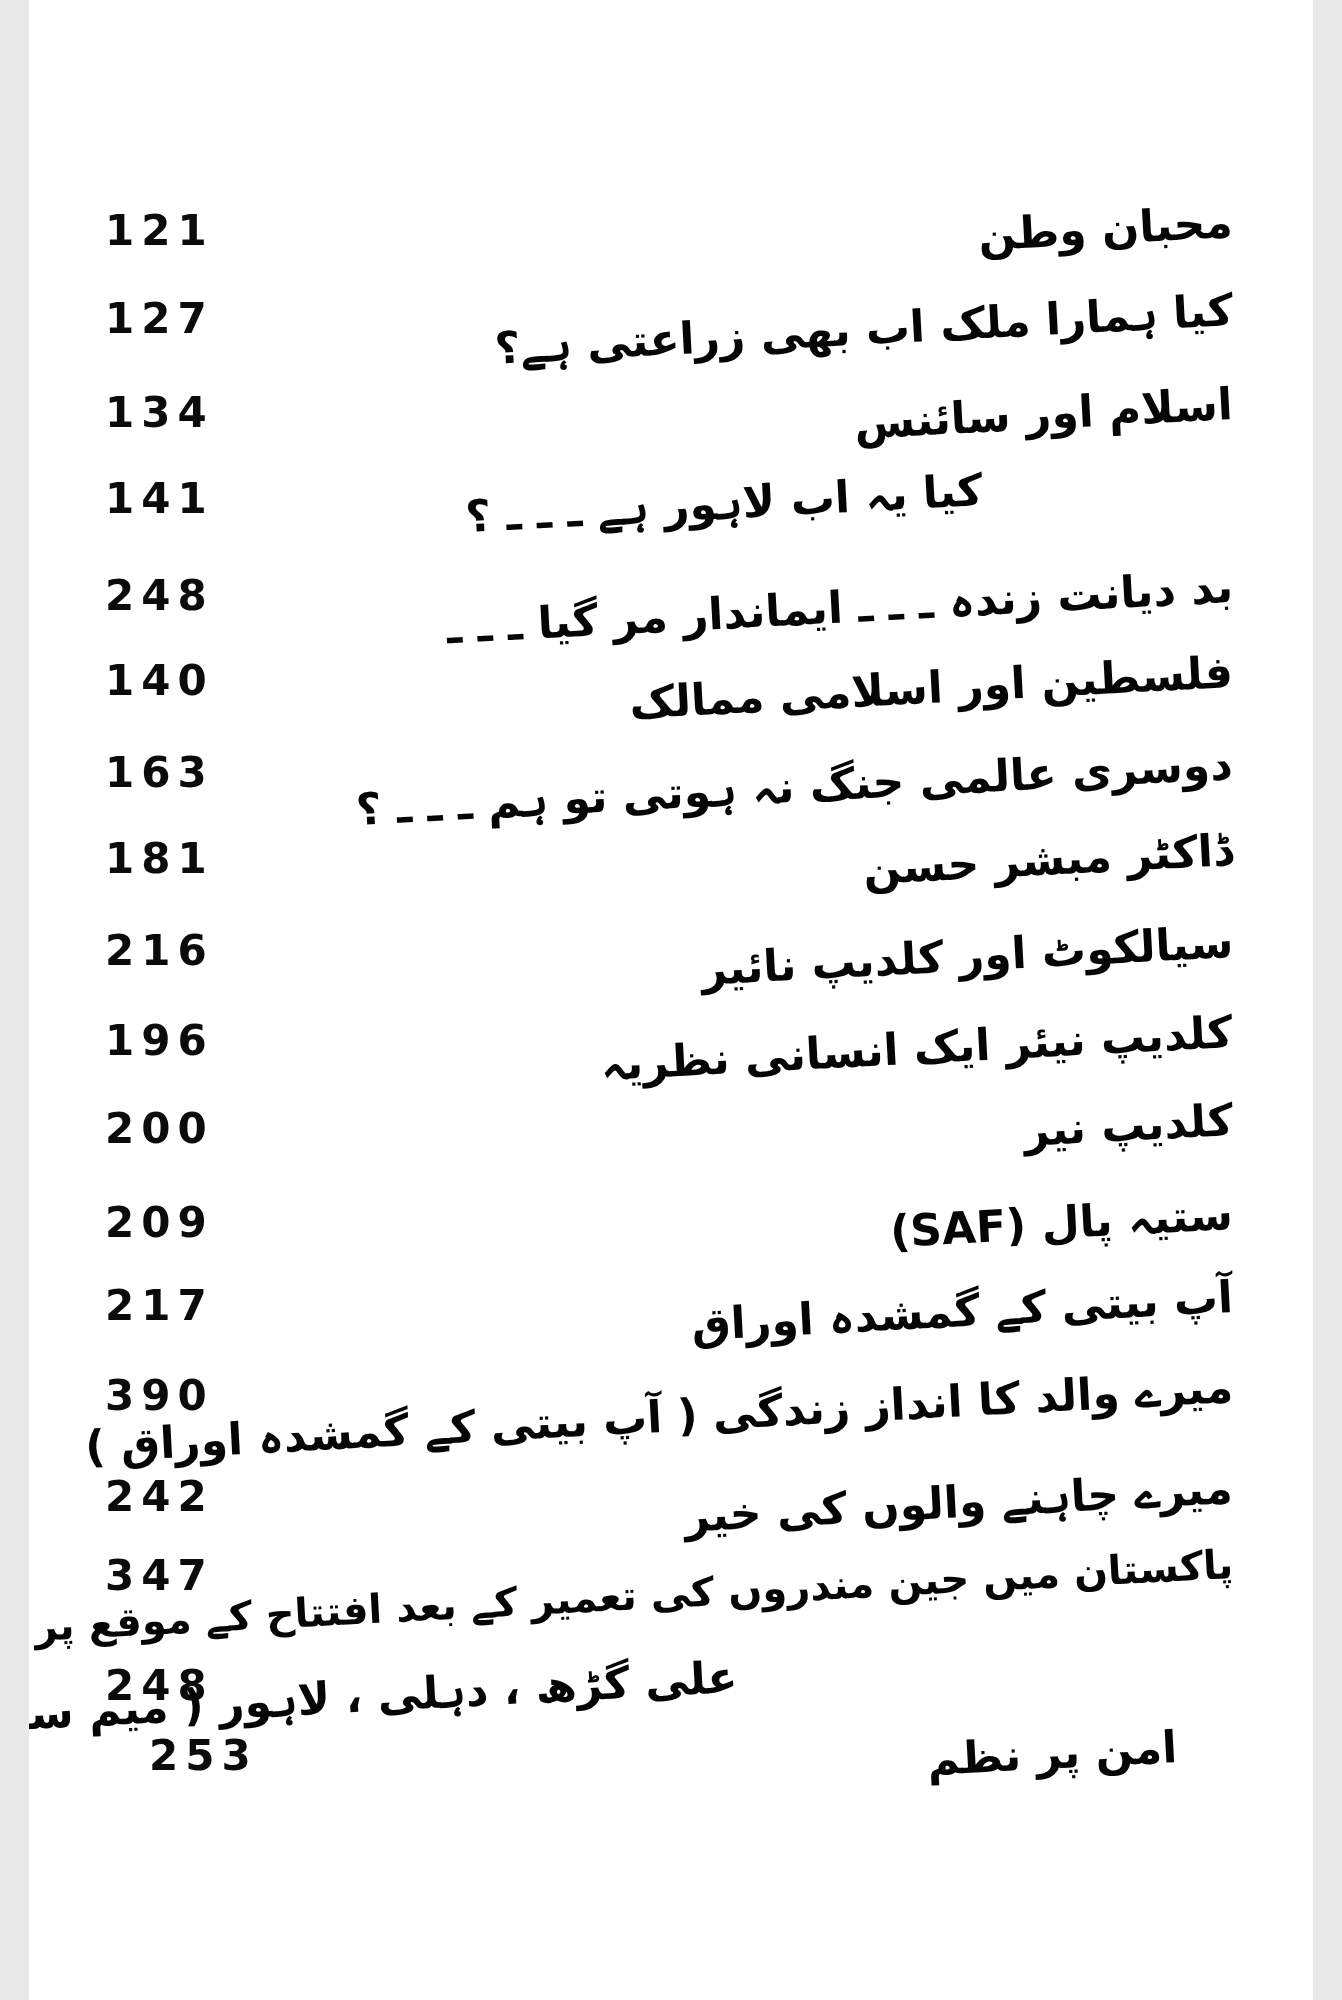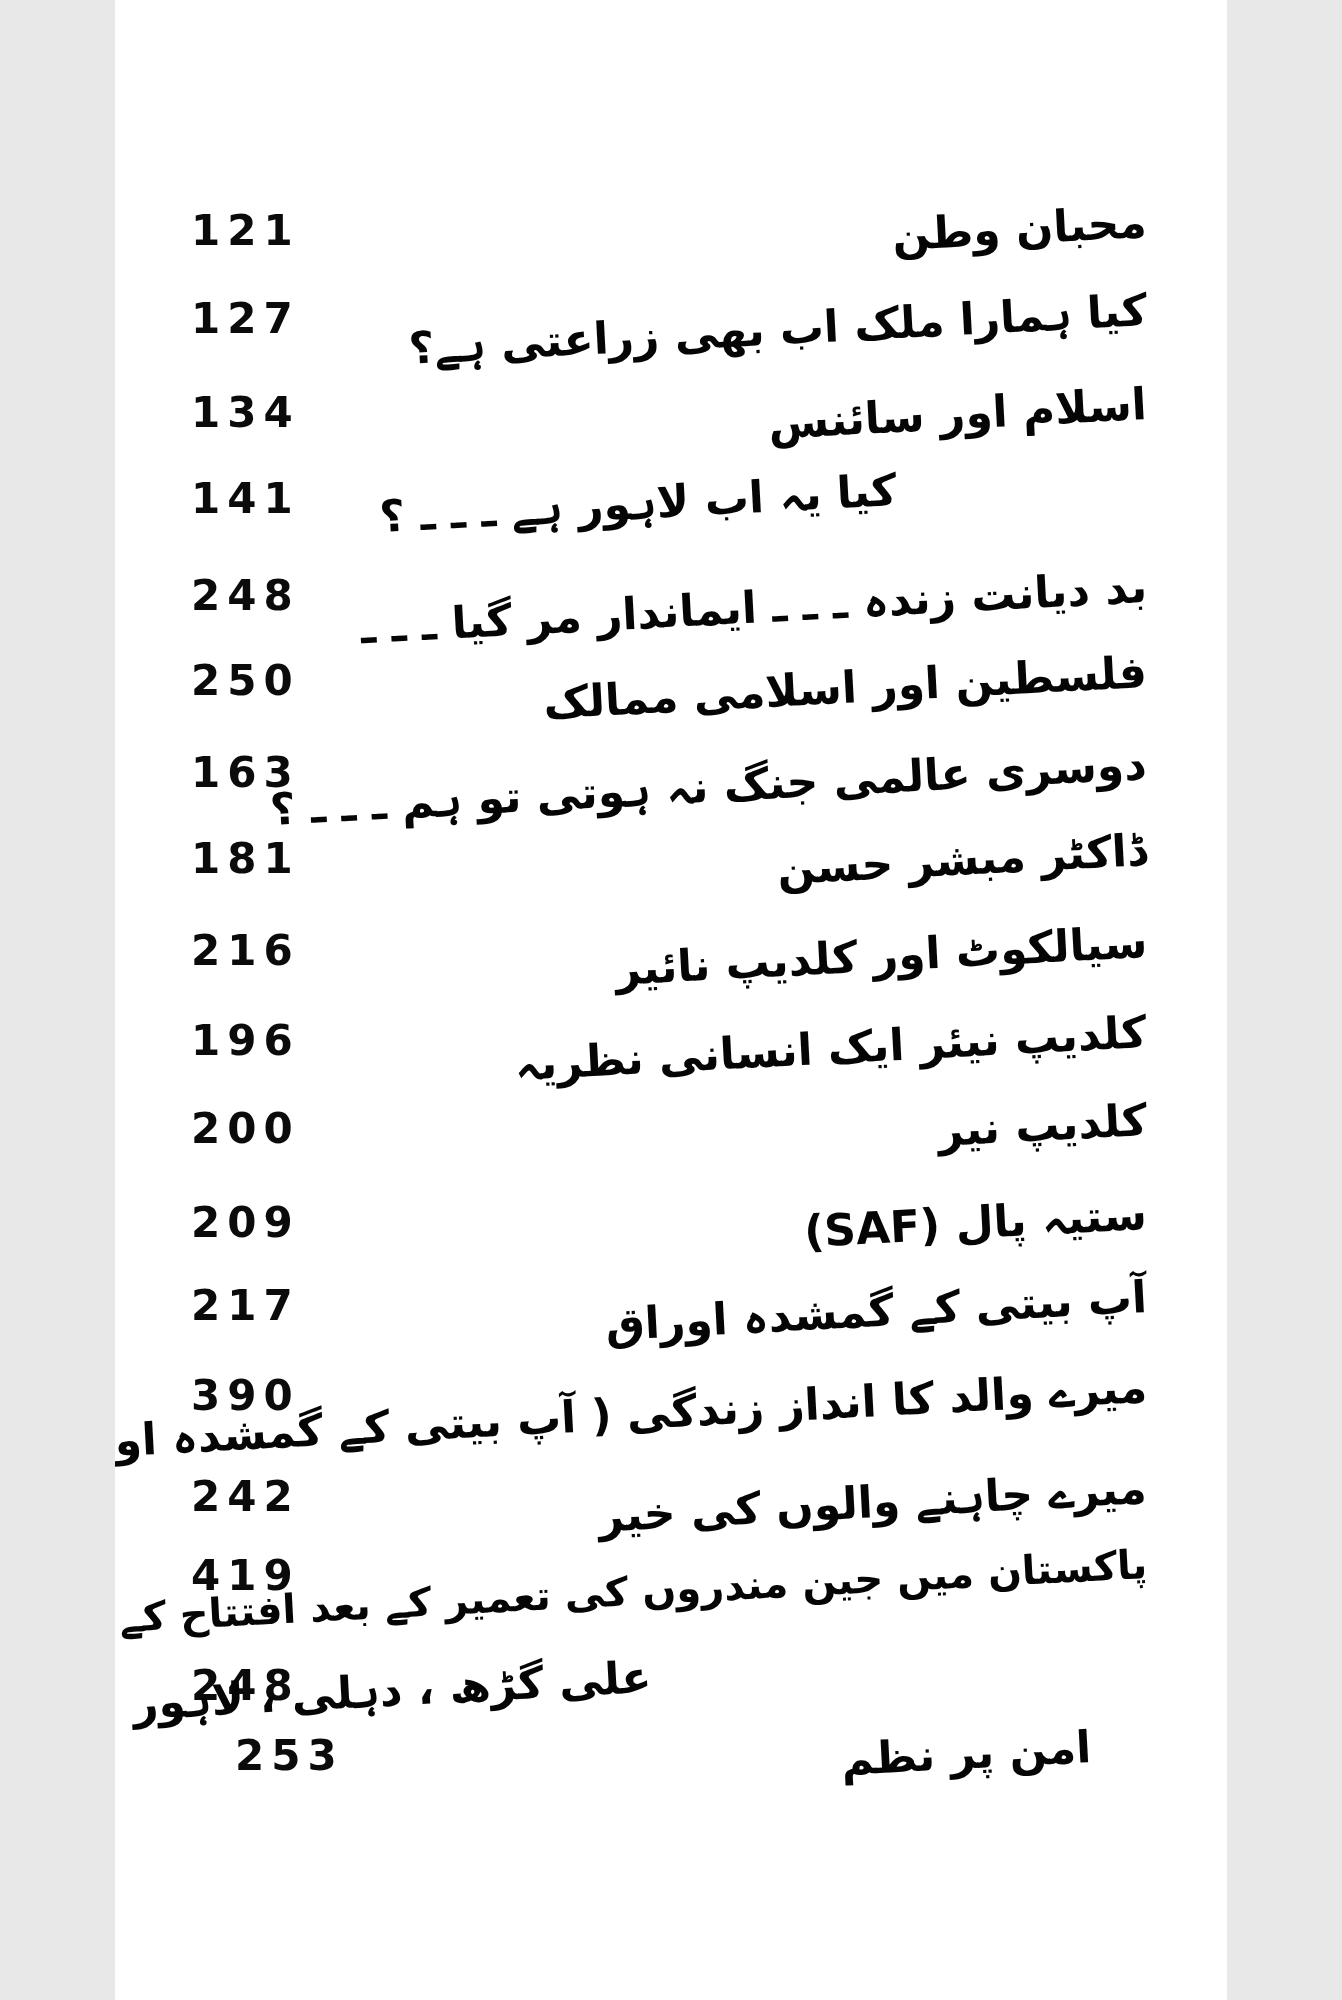--- a/index.html
+++ b/index.html
@@ -2,27 +2,26 @@
 <html><head>
 <meta charset="utf-8">
 <style>
   html, body {
     margin: 0;
     padding: 0;
     background: #e8e8e8;
   }
   .page {
     position: relative;
-    width: 1092px;
+    width: 1284px;
     height: 2000px;
     margin: 0 auto;
     background: #ffffff;
     overflow: hidden;
     font-family: "DejaVu Sans", sans-serif;
-    padding-left: 20px;
   }
   .toc-row {
     position: absolute;
     left: 0;
     width: 100%;
     height: 74px;
   }
   .page-num {
     position: absolute;
     left: 76px;
@@ -73,21 +72,21 @@
     <span class="page-num">141</span>
     <span class="entry-title" style="right: 330px;">کیا یہ اب لاہور ہے ـ ـ ـ ؟</span>
   </div>
 
   <div class="toc-row" style="top: 565px;">
     <span class="page-num">248</span>
     <span class="entry-title">بد دیانت زندہ ـ ـ ـ ایماندار مر گیا ـ ـ ـ</span>
   </div>
 
   <div class="toc-row" style="top: 650px;">
-    <span class="page-num">250</span>
+    <span class="page-num">140</span>
     <span class="entry-title">فلسطین اور اسلامی ممالک</span>
   </div>
 
   <div class="toc-row" style="top: 742px;">
     <span class="page-num">163</span>
     <span class="entry-title">دوسری عالمی جنگ نہ ہوتی تو ہم ـ ـ ـ ؟</span>
   </div>
 
   <div class="toc-row" style="top: 828px;">
     <span class="page-num">181</span>
@@ -123,21 +122,21 @@
     <span class="page-num">390</span>
     <span class="entry-title">میرے والد کا انداز زندگی ( آپ بیتی کے گمشدہ اوراق )</span>
   </div>
 
   <div class="toc-row" style="top: 1458px; margin-top: 8px;">
     <span class="page-num">242</span>
     <span class="entry-title">میرے چاہنے والوں کی خیر</span>
   </div>
 
   <div class="toc-row" style="top: 1545px;">
-    <span class="page-num">419</span>
+    <span class="page-num">347</span>
     <span class="entry-title" style="font-size: 40px;">پاکستان میں جین مندروں کی تعمیر کے بعد افتتاح کے موقع پر</span>
   </div>
 
   <div class="toc-row" style="top: 1635px; margin-top: 20px;">
     <span class="page-num">248</span>
     <span class="entry-title" style="right: 575px;">علی گڑھ ، دہلی ، لاہور ( میم سین بٹ )</span>
   </div>
 
   <div class="toc-row" style="top: 1725px; margin-left: 44px;">
     <span class="page-num">253</span>

